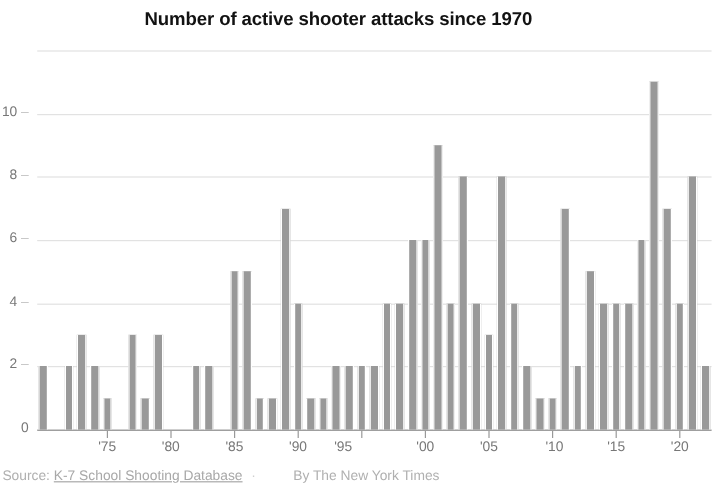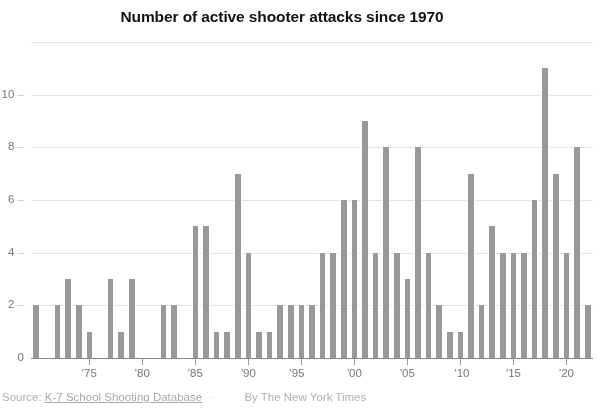--- a/index.html
+++ b/index.html
@@ -184,21 +184,21 @@
       <div class="bar" title="2022: 2" style="left: 552.881px; width: 7.63472px; height: 52.6667px; background: rgb(153, 153, 153);"></div>
       <div class="xtick" style="left: 58.3208px;"></div>
       <div class="xtick-label" style="left: 58.3208px;">'75</div>
       <div class="xtick" style="left: 111.34px;"></div>
       <div class="xtick-label" style="left: 111.34px;">'80</div>
       <div class="xtick" style="left: 164.358px;"></div>
       <div class="xtick-label" style="left: 164.358px;">'85</div>
       <div class="xtick" style="left: 217.377px;"></div>
       <div class="xtick-label" style="left: 217.377px;">'90</div>
       <div class="xtick" style="left: 270.396px;"></div>
-      <div class="xtick-label" style="left: 266px;">'95</div>
+      <div class="xtick-label" style="left: 255px;">'95</div>
       <div class="xtick" style="left: 323.415px;"></div>
       <div class="xtick-label" style="left: 323.415px;">'00</div>
       <div class="xtick" style="left: 376.434px;"></div>
       <div class="xtick-label" style="left: 376.434px;">'05</div>
       <div class="xtick" style="left: 429.453px;"></div>
       <div class="xtick-label" style="left: 431px;">'10</div>
       <div class="xtick" style="left: 482.472px;"></div>
       <div class="xtick-label" style="left: 482.472px;">'15</div>
       <div class="xtick" style="left: 535.491px;"></div>
       <div class="xtick-label" style="left: 535.491px;">'20</div>

